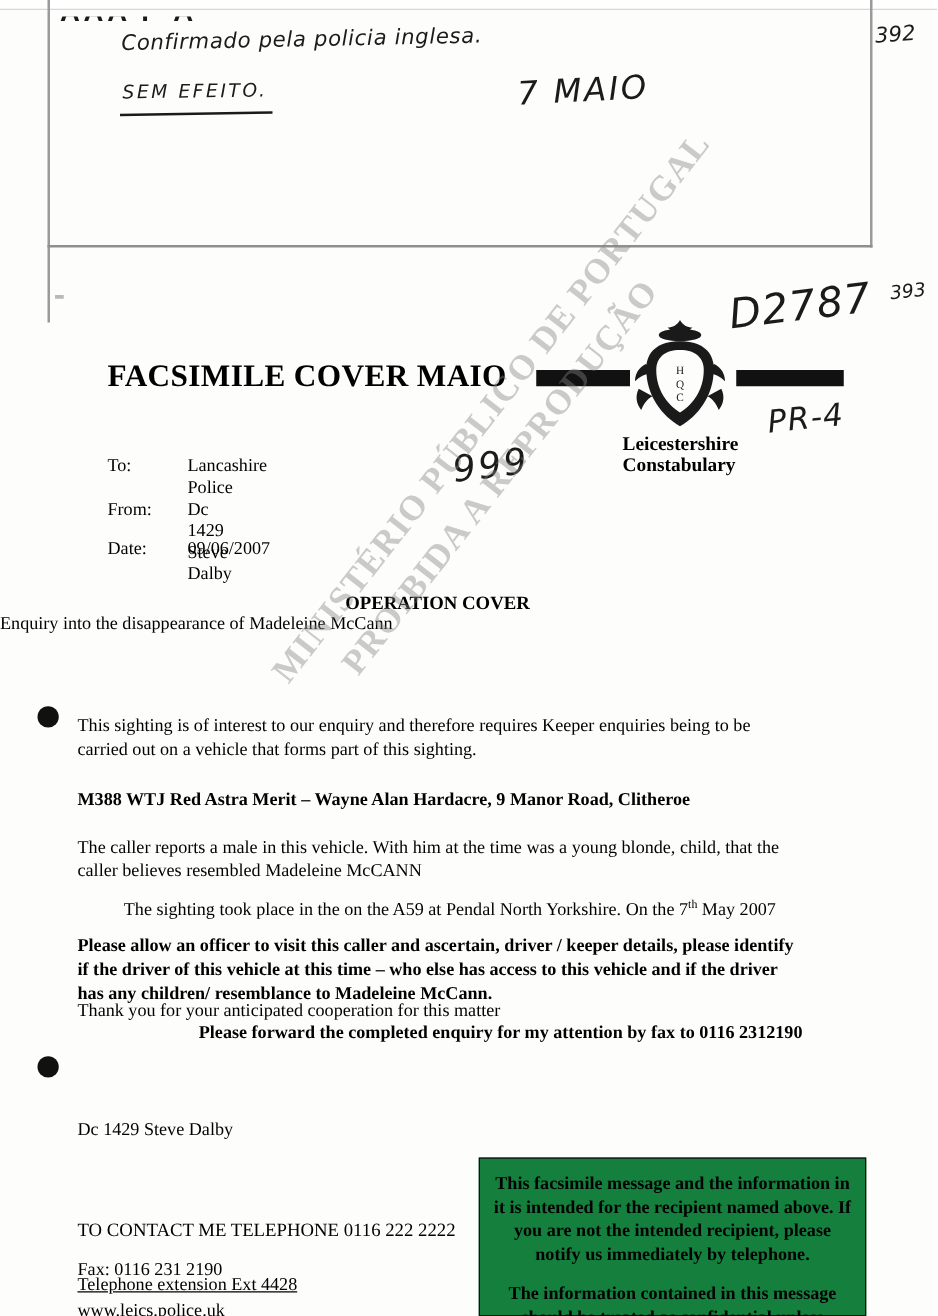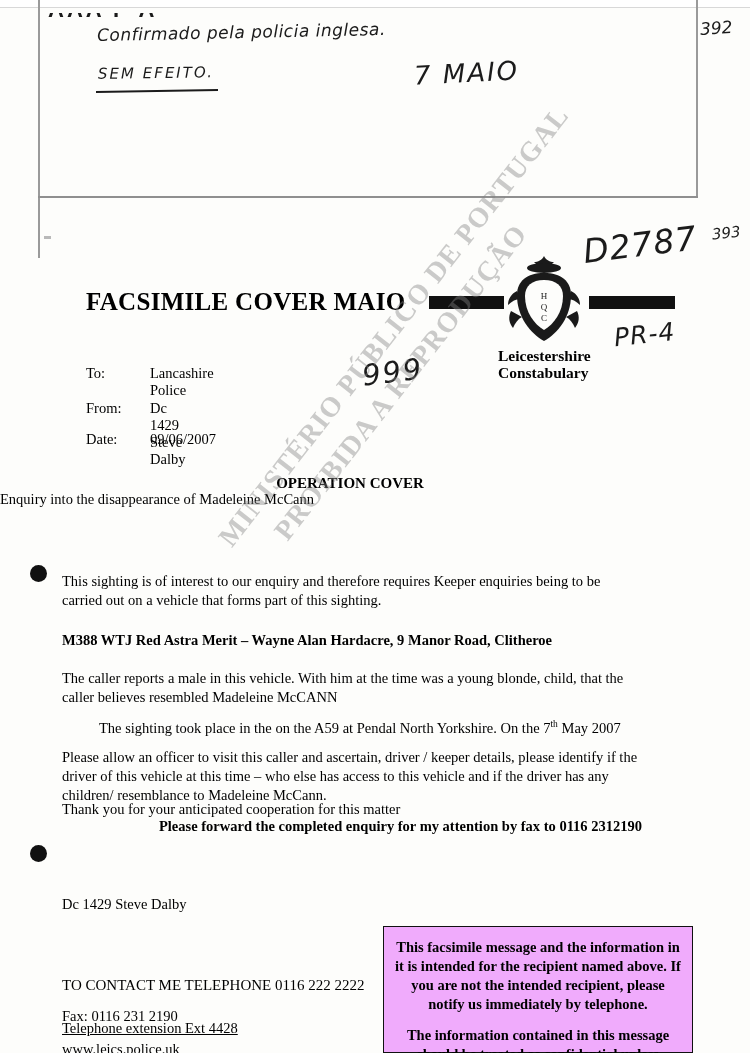--- a/index.html
+++ b/index.html
@@ -197,21 +197,21 @@
     font-size: 14.5px;
     line-height: 19px;
     font-family: "Liberation Serif", serif;
   }
   .para.bold { font-weight: bold; }
   .p1 { top: 525px; }
   .p2 { top: 572px; }
   .p3 { top: 631px; }
   .p4 { top: 669px; }
   .p5 { top: 715px; margin-left: 37px; }
-  .p6 { top: 748px; }
+  .p6 { top: 748px; font-weight: bold; }
   .p7 { top: 817px; text-align: right; }
   .p8 { top: 800px; }
   .p9 { top: 895px; }
   .p10 { top: 976px; font-size: 15px; }
   .p11 { top: 1019px; text-decoration: underline; }
   .p12 { top: 1007px; }
   .p13 { top: 1040px; }
   sup { font-size: 9.5px; vertical-align: super; }
 
   
@@ -238,21 +238,21 @@
     left: 383px; top: 926px;
     width: 310px;
     height: 127px;
     border: 1.5px solid #111;
     box-sizing: border-box;
     padding: 11px 9px 0 9px;
     text-align: center;
     font-weight: bold;
     font-size: 14.5px;
     line-height: 19px;
-    background: #f0abfc;
+    background: #15803d;
   }
   .conf-box p { margin: 0 0 12px 0; }
 </style>
 </head>
 <body>
 
 <div id="page">
 
   <div class="top-crop"></div>
   <div class="top-scrap">AAA P A</div>

